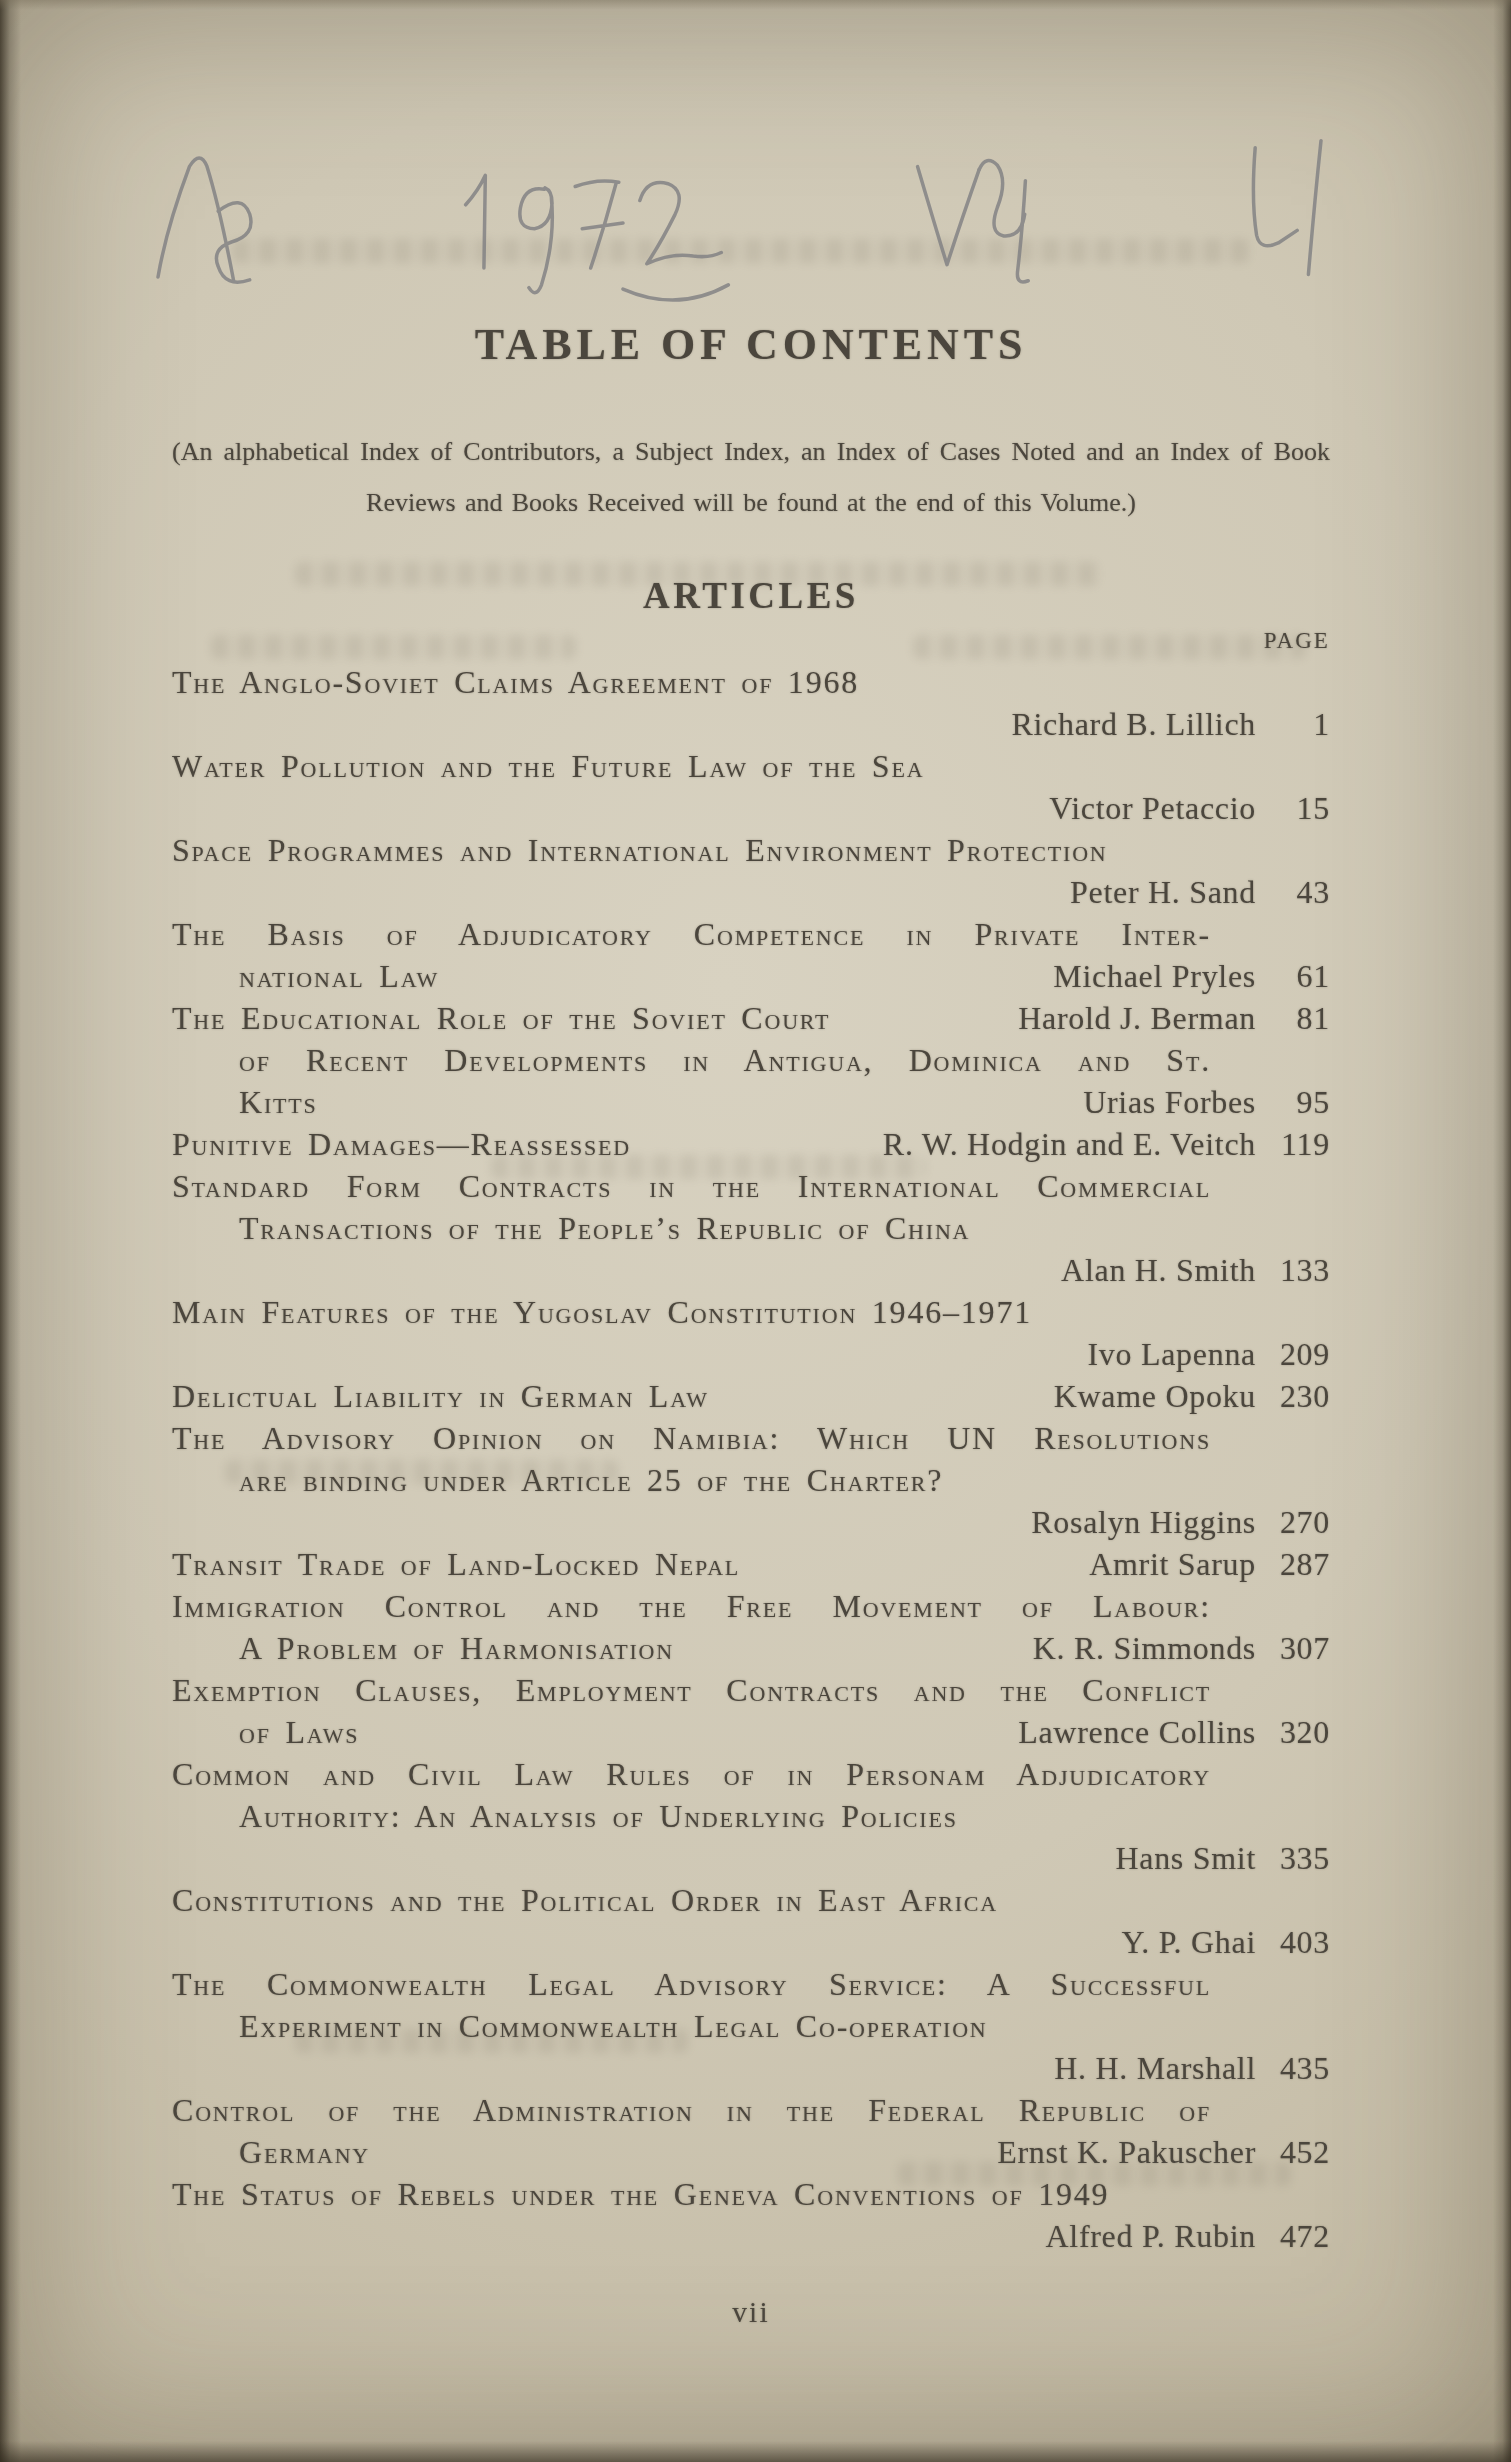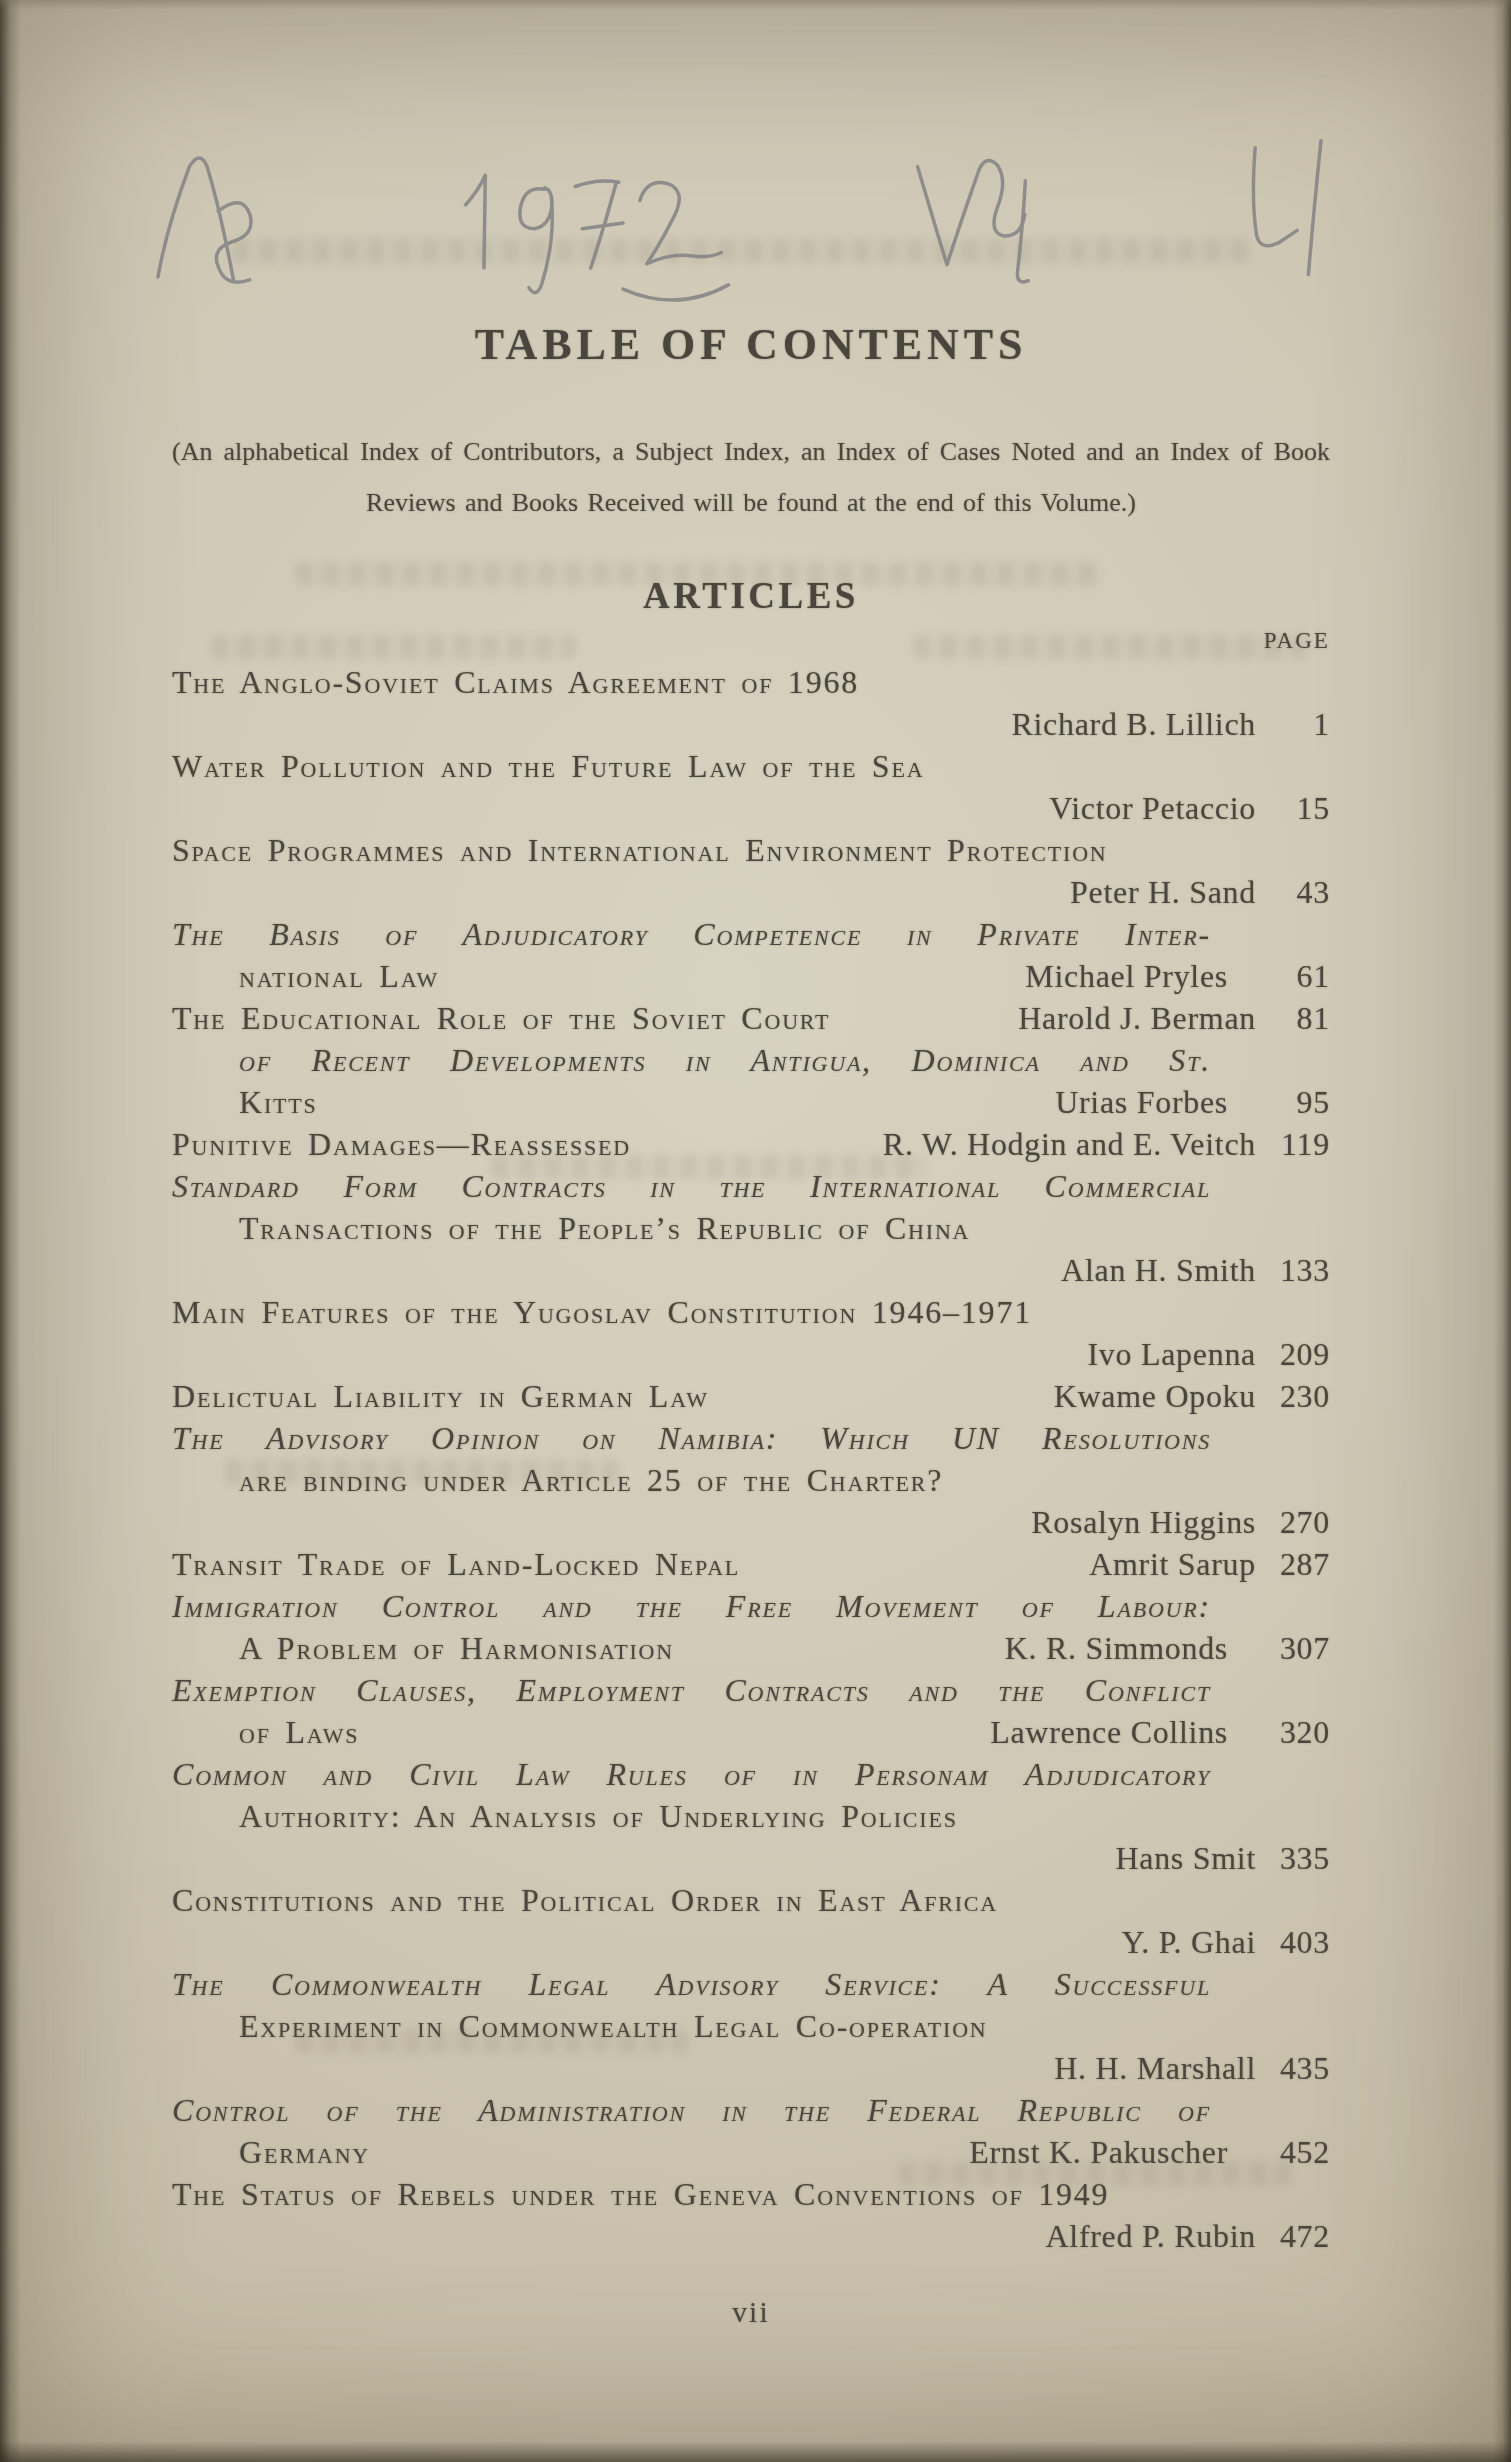--- a/index.html
+++ b/index.html
@@ -29,23 +29,23 @@
   .sheet-text{ color:#4b463d; text-shadow:0 0 2.1px rgba(75,68,56,.40); filter:blur(0.2px); }
 
   .content{position:absolute;left:172px;top:319px;width:1158px;}
   h1.title{margin:0 0 56px 0;text-align:center;font-size:44px;font-weight:700;letter-spacing:4.9px;}
   p.intro{margin:0 0 46px 0;font-size:26px;line-height:51px;text-align:justify;text-align-last:center;word-spacing:2.8px;}
   h2.articles{margin:0 0 11.2px 0;text-align:center;font-size:37px;font-weight:700;letter-spacing:3.5px;}
   .pagelabel{text-align:right;font-size:23px;letter-spacing:2.1px;margin-bottom:7px;}
 
   .entry{font-size:32px;}
   .line{display:flex;align-items:baseline;line-height:42px;}
-  .line.ind{padding-left:67px;gap:28px;}
+  .line.ind{padding-left:67px;}
   .t{font-variant:small-caps;letter-spacing:1.8px;word-spacing:4.9px;white-space:pre-wrap;}
-  .t.j{width:1039px;text-align:justify;text-align-last:justify;font-style:italic;}
+  .t.j{width:1039px;text-align:justify;text-align-last:justify;}
   .line.ind .t.j{width:972px;}
   .a{margin-left:auto;letter-spacing:0.7px;white-space:nowrap;}
   .p{width:74px;text-align:right;letter-spacing:0.7px;}
   .folio{margin-top:39px;text-align:center;font-size:29.5px;letter-spacing:2.1px;}
 
   
   .mark{position:absolute;opacity:.8;filter:blur(0.4px);}
   .mark path{fill:none;stroke:#7f7f82;stroke-width:5;stroke-linecap:round;stroke-linejoin:round;}
 </style>
 </head>

